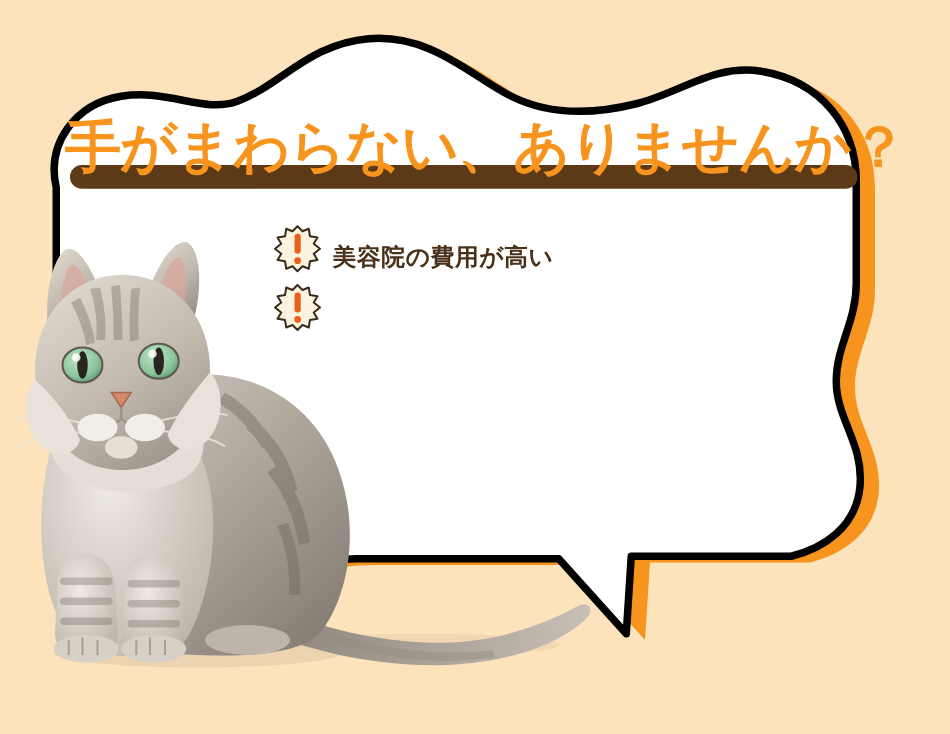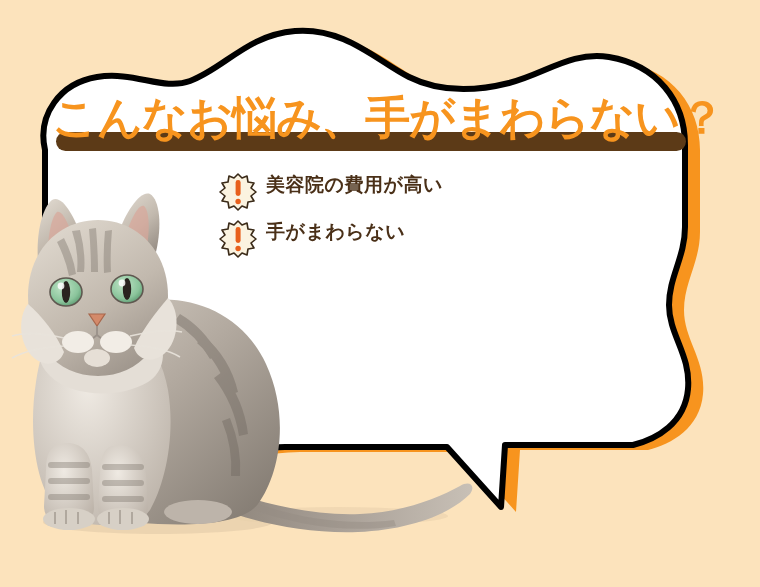--- a/index.html
+++ b/index.html
@@ -50,21 +50,21 @@
   
   .list{
     position:absolute;
     left:218px; top:172px;
     width:500px;
   }
   .list-item{
     position:relative;
     height:47px;
     display:flex;
-    align-items:flex-start;
+    align-items:flex-end;
   }
   .burst{
     position:relative;
     width:40px; height:40px;
     flex:0 0 40px;
     margin-right:8px;
   }
   .burst svg{ display:block; width:40px; height:40px; }
   .item-text{
     font-size:19px;
@@ -131,21 +131,21 @@
          L 285 447
          C 243 447, 207 463, 171 457
          C 125 449, 95 425, 85 399
          C 75 373, 85 347, 81 317
          C 77 283, 47 263, 45 225
          Z"></path>
   </svg>
 
   <div class="title-wrap">
     <div class="title-bar"></div>
-    <div class="title-text">こんなお悩み、手がまわらない？</div>
+    <div class="title-text">手がまわらない、ありませんか？</div>
   </div>
 
   <div class="list">
 
     <div class="list-item">
       <span class="burst">
         <svg viewBox="0 0 40 40">
           <path fill="#FBF3E0" stroke="#3A2A18" stroke-width="1.6" stroke-linejoin="round" d="M20 2 L24 6 L29 4 L30 10 L36 11 L33 16 L38 20 L33 24 L36 29 L30 30 L29 36 L24 34 L20 38 L16 34 L11 36 L10 30 L4 29 L7 24 L2 20 L7 16 L4 11 L10 10 L11 4 L16 6 Z"></path>
           <rect x="17.6" y="8" width="5" height="16" rx="2.4" fill="#E8601C"></rect>
           <circle cx="20.1" cy="29.5" r="2.7" fill="#E8601C"></circle>
@@ -157,21 +157,20 @@
 
 
     <div class="list-item">
       <span class="burst">
         <svg viewBox="0 0 40 40">
           <path fill="#FBF3E0" stroke="#3A2A18" stroke-width="1.6" stroke-linejoin="round" d="M20 2 L24 6 L29 4 L30 10 L36 11 L33 16 L38 20 L33 24 L36 29 L30 30 L29 36 L24 34 L20 38 L16 34 L11 36 L10 30 L4 29 L7 24 L2 20 L7 16 L4 11 L10 10 L11 4 L16 6 Z"></path>
           <rect x="17.6" y="8" width="5" height="16" rx="2.4" fill="#E8601C"></rect>
           <circle cx="20.1" cy="29.5" r="2.7" fill="#E8601C"></circle>
         </svg>
       </span>
-      <span class="item-text">手がまわらない</span>
     </div>
 
 
   </div>
 
   <div class="cat">
     <svg width="470" height="401" viewBox="0 0 470 401">
       <defs>
         <linearGradient id="furBody" x1="0" y1="0" x2="1" y2="1">
           <stop offset="0%" stop-color="#D9D2C8"></stop>

